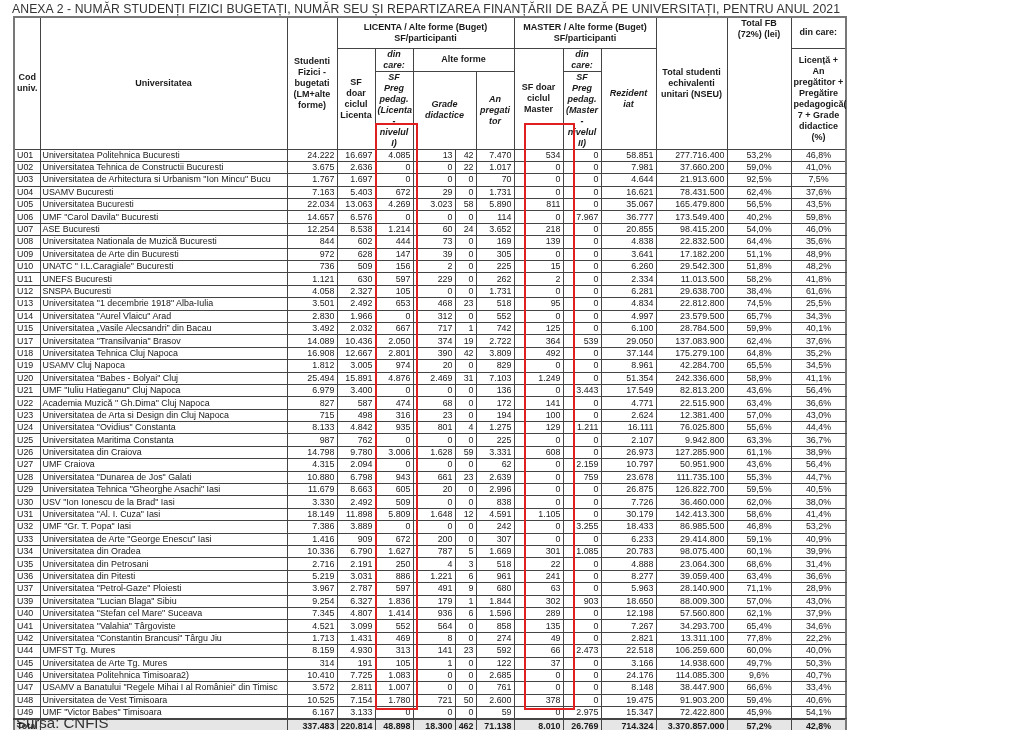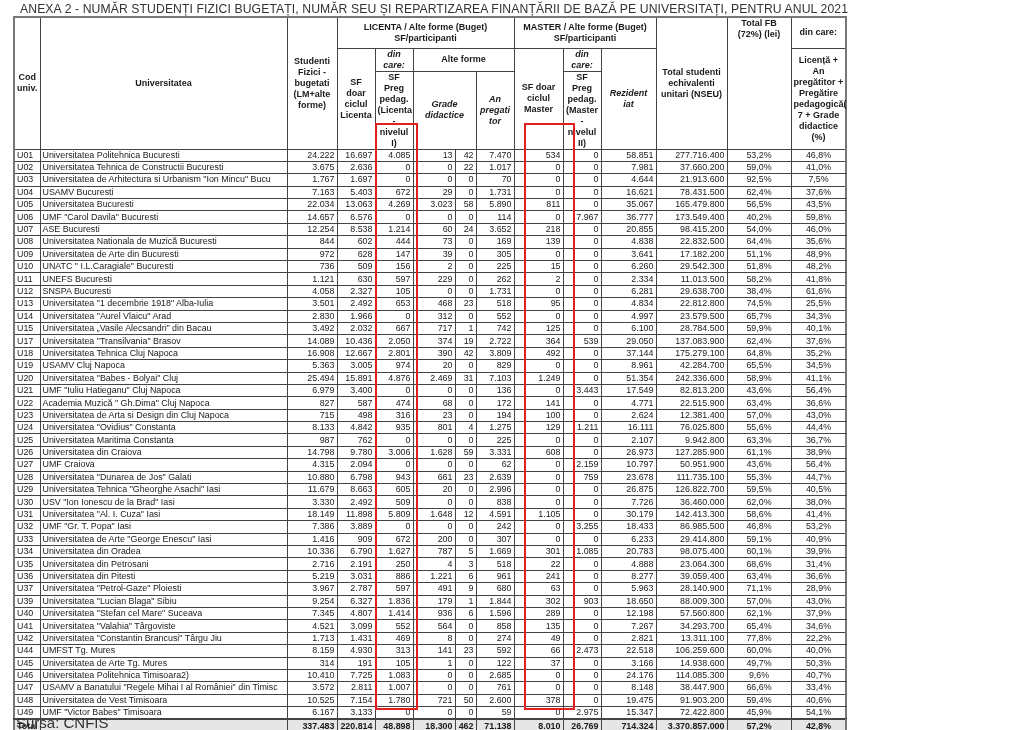--- a/index.html
+++ b/index.html
@@ -1,21 +1,21 @@
 <!DOCTYPE html>
 <html><head>
 <meta charset="utf-8">
 <style>
   html, body { margin: 0; padding: 0; background: #ffffff; }
   body { width: 1024px; height: 730px; position: relative; overflow: hidden; font-family: "Liberation Sans", sans-serif; color: #1a1a1a; }
-  .title { position: absolute; left: 20px; top: 2px; font-size: 12.2px; letter-spacing: 0.1px; color: #333; white-space: nowrap; }
+  .title { position: absolute; left: 12px; top: 2px; font-size: 12.2px; letter-spacing: 0.1px; color: #333; white-space: nowrap; }
   table.main { position: absolute; left: 13px; top: 16px; border-collapse: collapse; table-layout: fixed; width: 746px; font-size: 8.9px; border: 2px solid #777; }
   table.main td, table.main th { border: 1px solid #444; padding: 0 2px; overflow: hidden; white-space: nowrap; }
   table.main th { font-weight: bold; text-align: center; vertical-align: middle; font-size: 9px; line-height: 11px; white-space: normal; }
-  th.it { font-weight: normal; font-size: 7px; line-height: 9px; text-align: left; vertical-align: top; }
+  th.it { font-weight: normal; font-style: italic; font-size: 7px; line-height: 9px; text-align: left; vertical-align: top; }
   th.it-c { font-weight: normal; font-style: italic; font-size: 7px; line-height: 9px; text-align: center; }
   th.small { font-weight: normal; font-size: 7px; line-height: 10px; }
   th.norm { font-weight: normal; font-size: 9px; }
   table.main tbody td { height: 11.4px; line-height: 11px; text-align: right; }
   td.code, td.name { text-align: left !important; }
   td.pct { text-align: center !important; }
   tr.total td { font-weight: bold; background: #e6e6e6; border-top: 2px solid #444; }
   .redbox { position: absolute; border: 2px solid #e02020; box-sizing: border-box; pointer-events: none; }
   .source { position: absolute; left: 16px; top: 714px; font-size: 15px; color: #333; }
   .footer { position: absolute; left: 897px; top: 713px; font-size: 10.5px; color: #222; margin-top: 32px; }
@@ -340,21 +340,21 @@
         <td>492</td>
         <td>0</td>
         <td>37.144</td>
         <td>175.279.100</td>
         <td class="pct">64,8%</td>
         <td class="pct">35,2%</td>
       </tr>
       <tr>
         <td class="code">U19</td>
         <td class="name">USAMV Cluj Napoca</td>
-        <td>5.363</td>
+        <td>1.812</td>
         <td>3.005</td>
         <td>974</td>
         <td>20</td>
         <td>0</td>
         <td>829</td>
         <td>0</td>
         <td>0</td>
         <td>8.961</td>
         <td>42.284.700</td>
         <td class="pct">65,5%</td>

